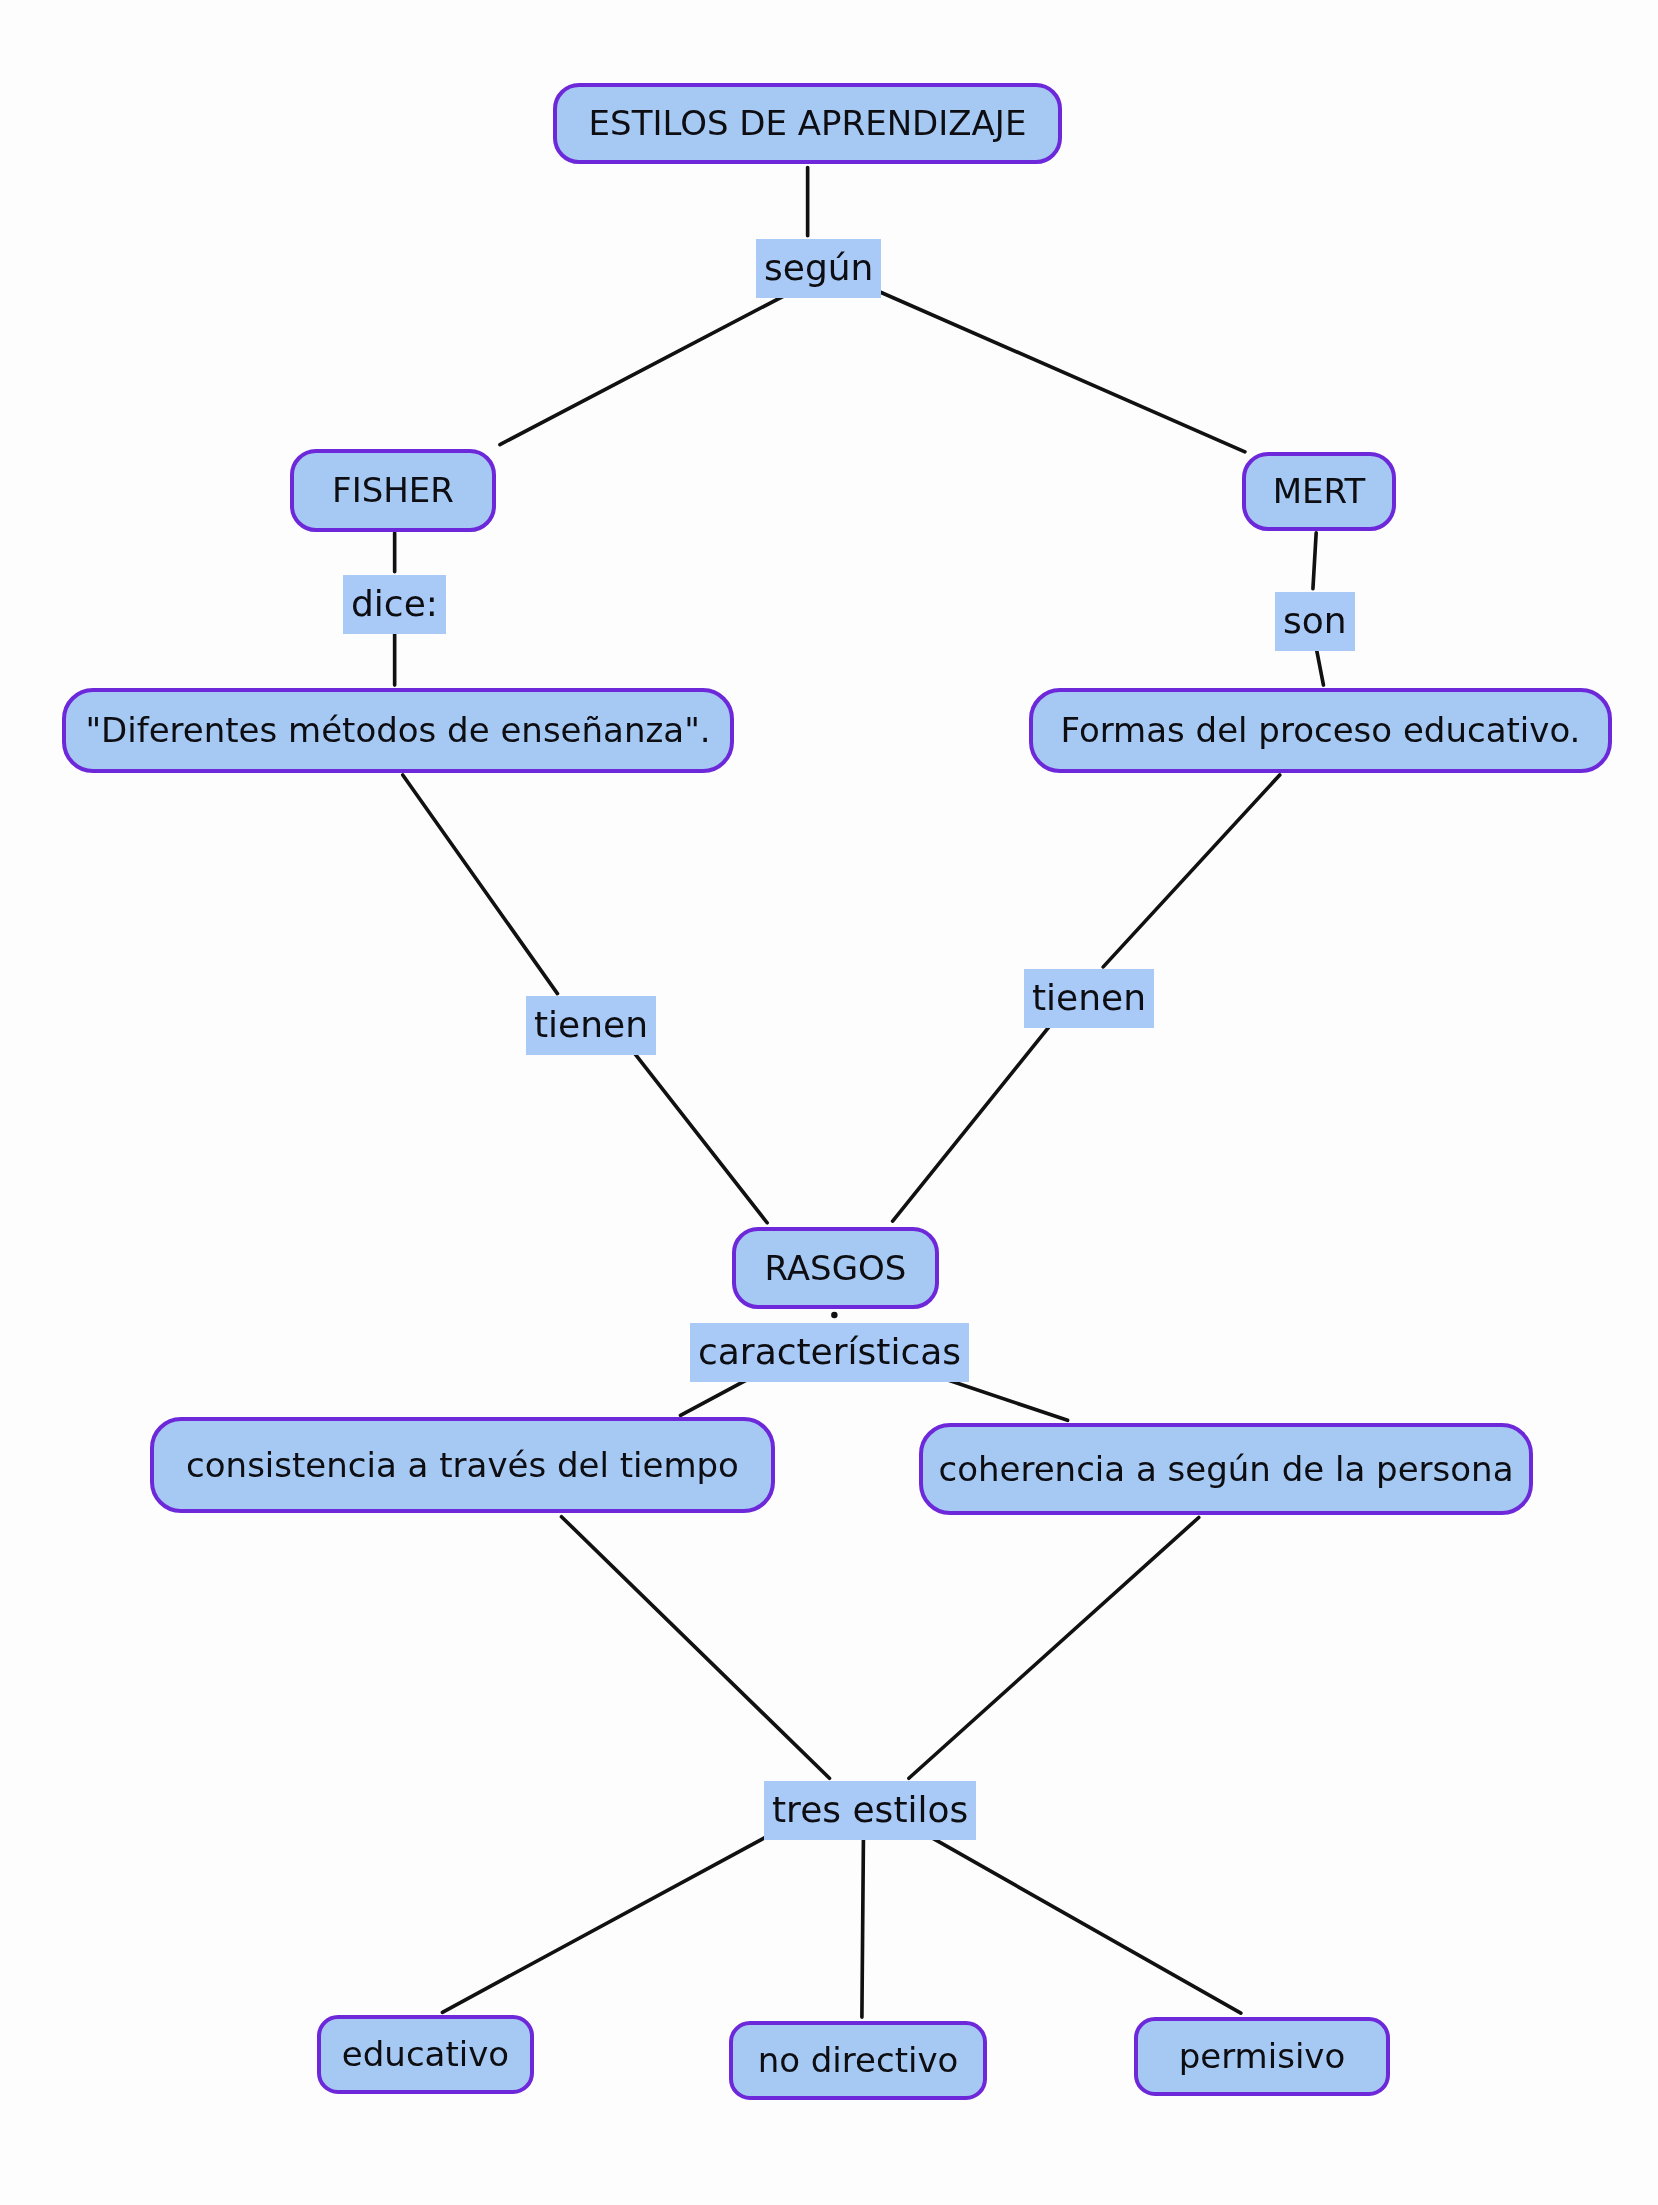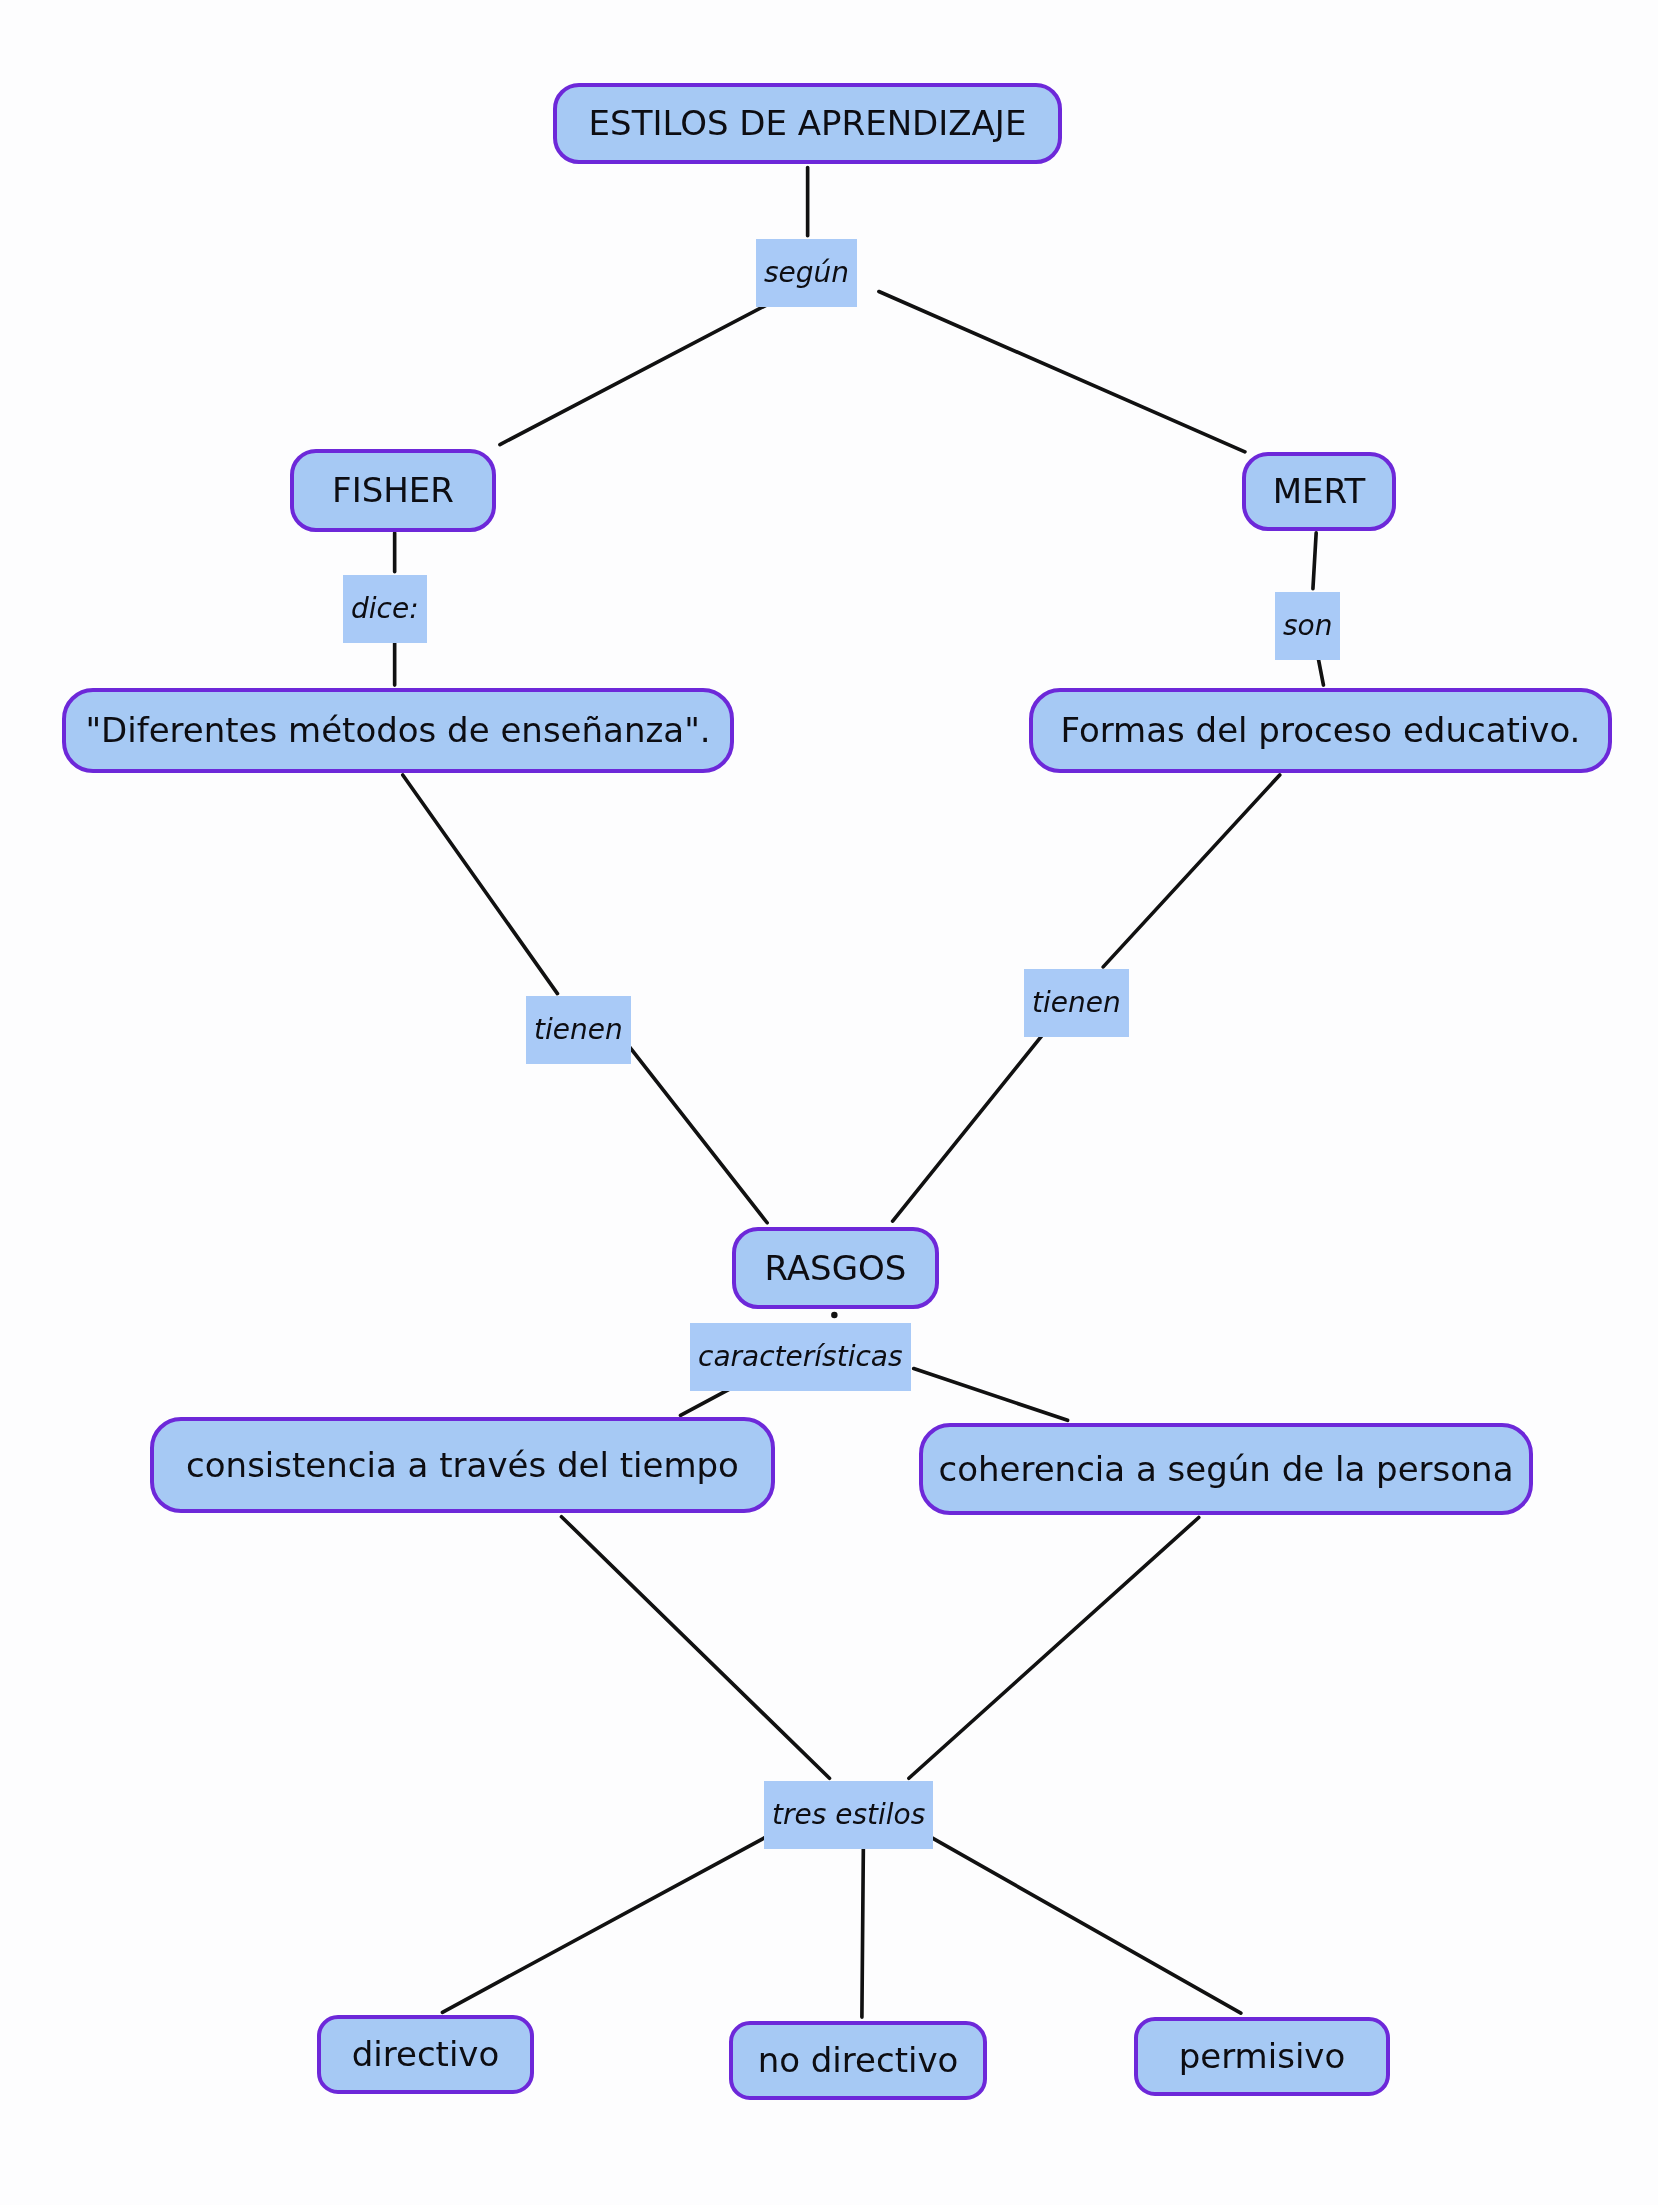--- a/index.html
+++ b/index.html
@@ -34,25 +34,24 @@
     font-size: 34px;
     line-height: 1.2;
     white-space: nowrap;
     text-align: center;
   }
   .concept.wide { border-radius: 31px; }
   .concept.small { border-radius: 21px; }
   .linklabel {
     position: absolute;
     background: #a9caf7;
-    font-size: 28px;
+    font-size: 36px;
     line-height: 1.3;
-    padding: 16px 8px;
+    padding: 6px 8px;
     white-space: nowrap;
-    font-style: italic;
   }
 </style>
 </head>
 <body>
 
 <div id="canvas">
 
   <svg id="edges" viewBox="0 0 2048 2723" xmlns="http://www.w3.org/2000/svg">
     <g stroke="#111111" stroke-width="4.5" stroke-linecap="round" fill="none">
 
@@ -95,21 +94,21 @@
   <div class="concept wide" style="left:62px; top:688px; width:672px; height:85px;">"Diferentes métodos de enseñanza".</div>
 
   <div class="concept wide" style="left:1029px; top:688px; width:583px; height:85px;">Formas del proceso educativo.</div>
 
   <div class="concept" style="left:732px; top:1227px; width:207px; height:82px;">RASGOS</div>
 
   <div class="concept wide" style="left:150px; top:1417px; width:625px; height:96px;">consistencia a través del tiempo</div>
 
   <div class="concept wide" style="left:919px; top:1423px; width:614px; height:92px;">coherencia a según de la persona</div>
 
-  <div class="concept small" style="left:317px; top:2015px; width:217px; height:79px;">directivo</div>
+  <div class="concept small" style="left:317px; top:2015px; width:217px; height:79px;">educativo</div>
 
   <div class="concept small" style="left:729px; top:2021px; width:258px; height:79px;">no directivo</div>
 
   <div class="concept small" style="left:1134px; top:2017px; width:256px; height:79px;">permisivo</div>
 
   <div class="linklabel" style="left:756px; top:239px;">según</div>
 
   <div class="linklabel" style="left:343px; top:575px;">dice:</div>
 
   <div class="linklabel" style="left:1275px; top:592px;">son</div>

